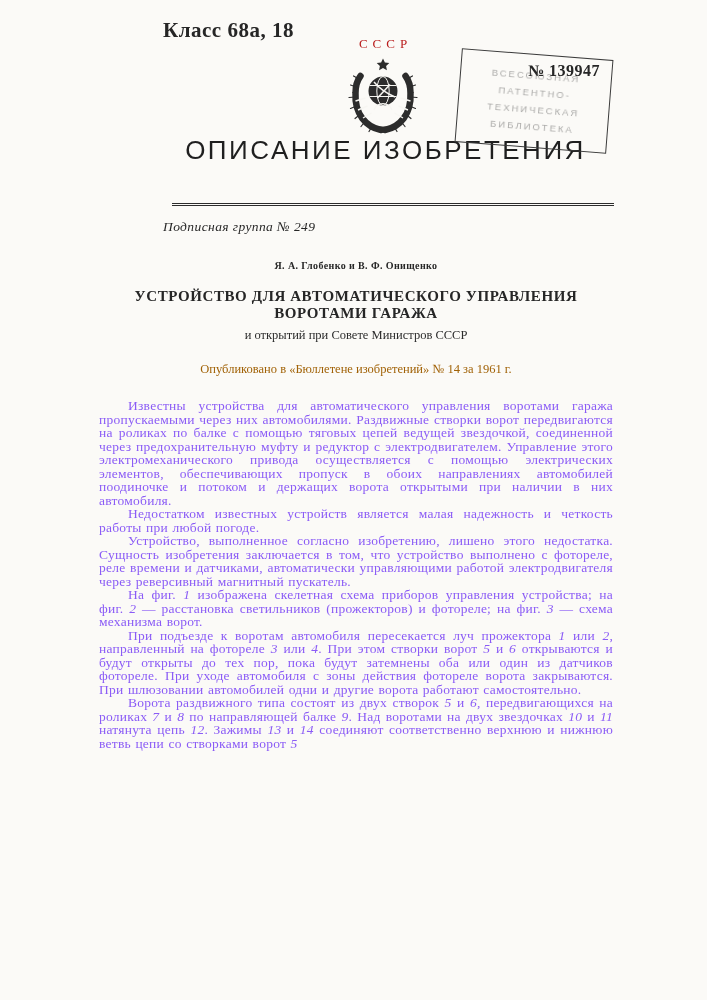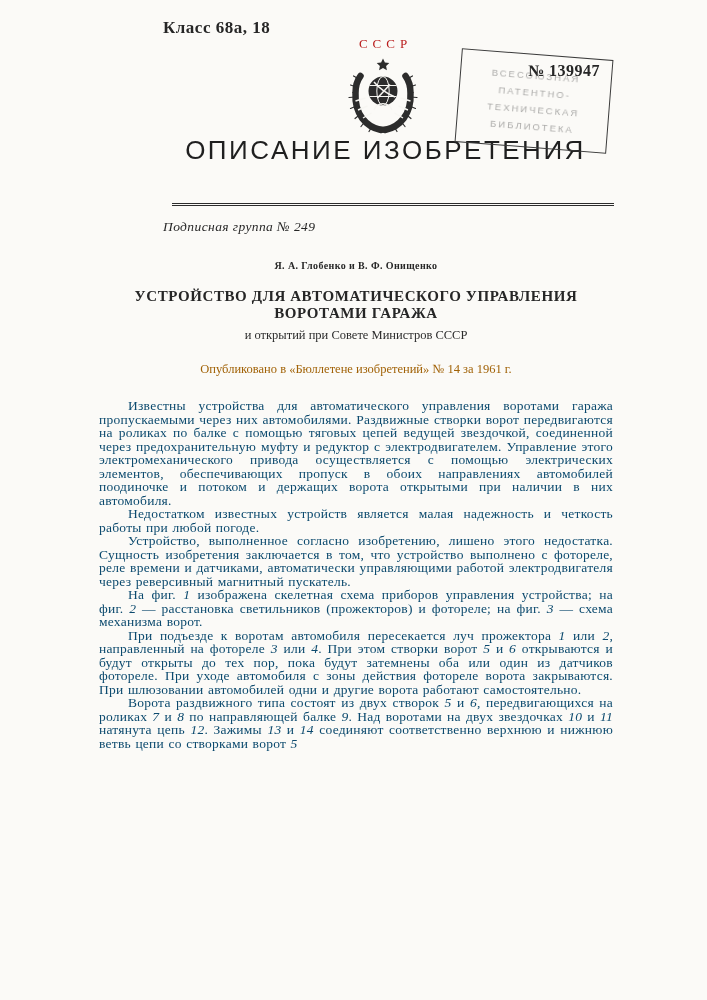--- a/index.html
+++ b/index.html
@@ -1,21 +1,21 @@
 <!DOCTYPE html>
 <html lang="ru"><head>
 <meta charset="utf-8">
 <style>
   html,body{margin:0;padding:0;background:#fbfaf7;}
   .page{
     position:relative;width:707px;height:1000px;overflow:hidden;
     background:#fbfaf7;color:#262626;
     font-family:"Liberation Serif",serif;
   }
-  .class-label{position:absolute;left:163px;top:18px;font-size:17px;font-weight:bold;letter-spacing:.5px;}
+  .class-label{position:absolute;left:163px;top:18px;font-size:21px;font-weight:bold;letter-spacing:.5px;}
   .doc-number{position:absolute;right:107px;top:16px;font-size:16px;font-weight:bold;letter-spacing:.5px;margin-top:46px;}
   .country{position:absolute;left:63px;top:36px;width:645px;text-align:center;font-size:13px;letter-spacing:5px;color:#b91c1c;}
   .emblem{position:absolute;left:344px;top:57px;width:78px;height:78px;}
   .stamp{
     position:absolute;left:458px;top:54px;width:150px;height:92px;
     border:1.5px solid #3b3b3b;transform:rotate(4.5deg);z-index:3;
     display:flex;align-items:center;justify-content:center;
   }
   .stamp-text{
     display:flex;flex-direction:column;gap:6px;align-items:center;
@@ -34,21 +34,21 @@
   .rule{position:absolute;left:172px;top:203px;width:442px;height:1px;
     border-top:1.8px solid #2c2c2c;border-bottom:1.2px solid #2c2c2c;}
   .subscription{position:absolute;left:163px;top:219px;font-style:italic;font-size:13.5px;letter-spacing:.4px;}
   .authors{position:absolute;left:99px;top:260px;width:514px;text-align:center;font-weight:bold;font-size:10px;letter-spacing:.4px;}
   .invention-title{position:absolute;left:99px;top:288px;width:514px;text-align:center;font-weight:bold;font-size:15px;line-height:17px;letter-spacing:.6px;}
   .filed{position:absolute;left:99px;top:328px;width:514px;text-align:center;font-size:12.5px;line-height:14.5px;color:#2c2c2c;}
   .published{position:absolute;left:99px;top:362px;width:514px;text-align:center;font-size:12.5px;color:#a16207;}
   .body-text{
     position:absolute;left:99px;top:399px;width:514px;
     font-size:13.5px;line-height:13.5px;text-align:justify;
-    letter-spacing:.25px;word-spacing:.8px;color:#0c4a6e;
+    letter-spacing:.25px;word-spacing:.8px;color:#8b5cf6;
   }
   .para{margin:0;text-indent:29px;}
   .para i{font-style:italic;}
 </style>
 </head>
 <body>
 
 <div class="page">
 
   <div class="class-label">Класс 68а, 18</div>

